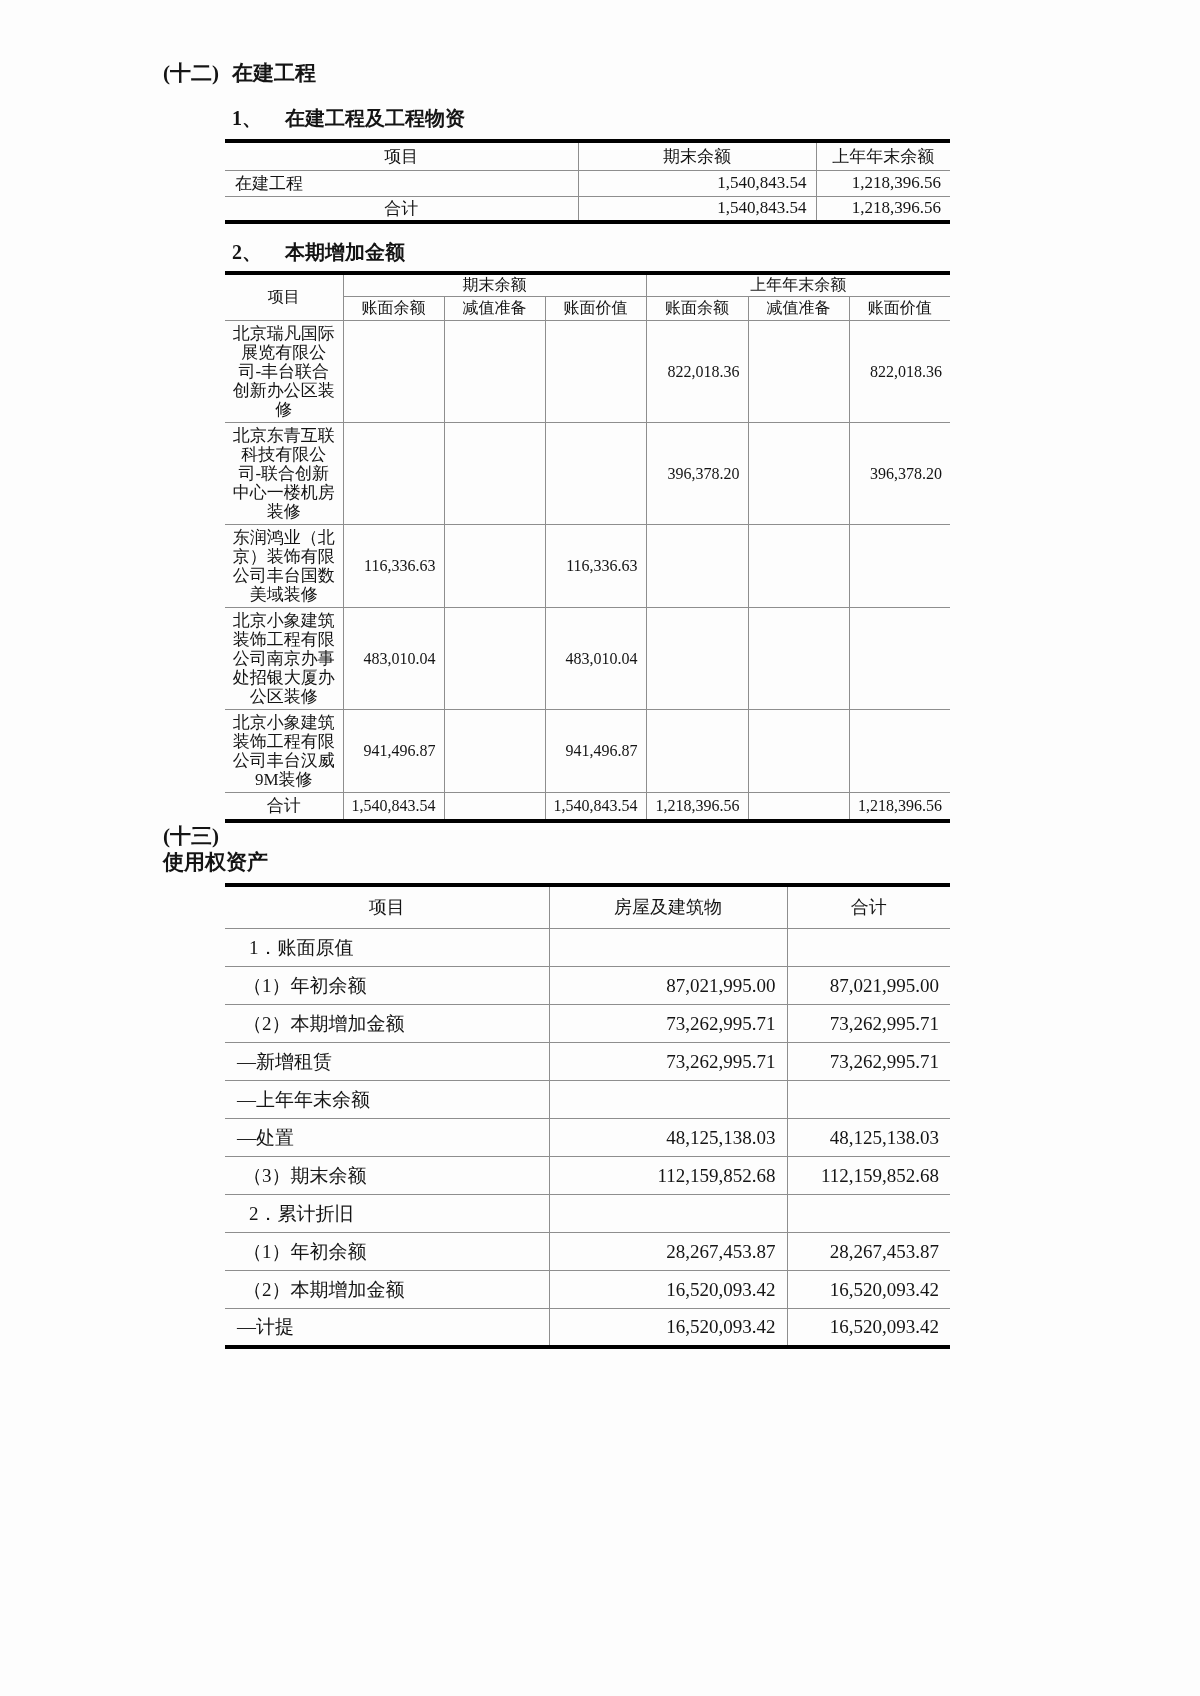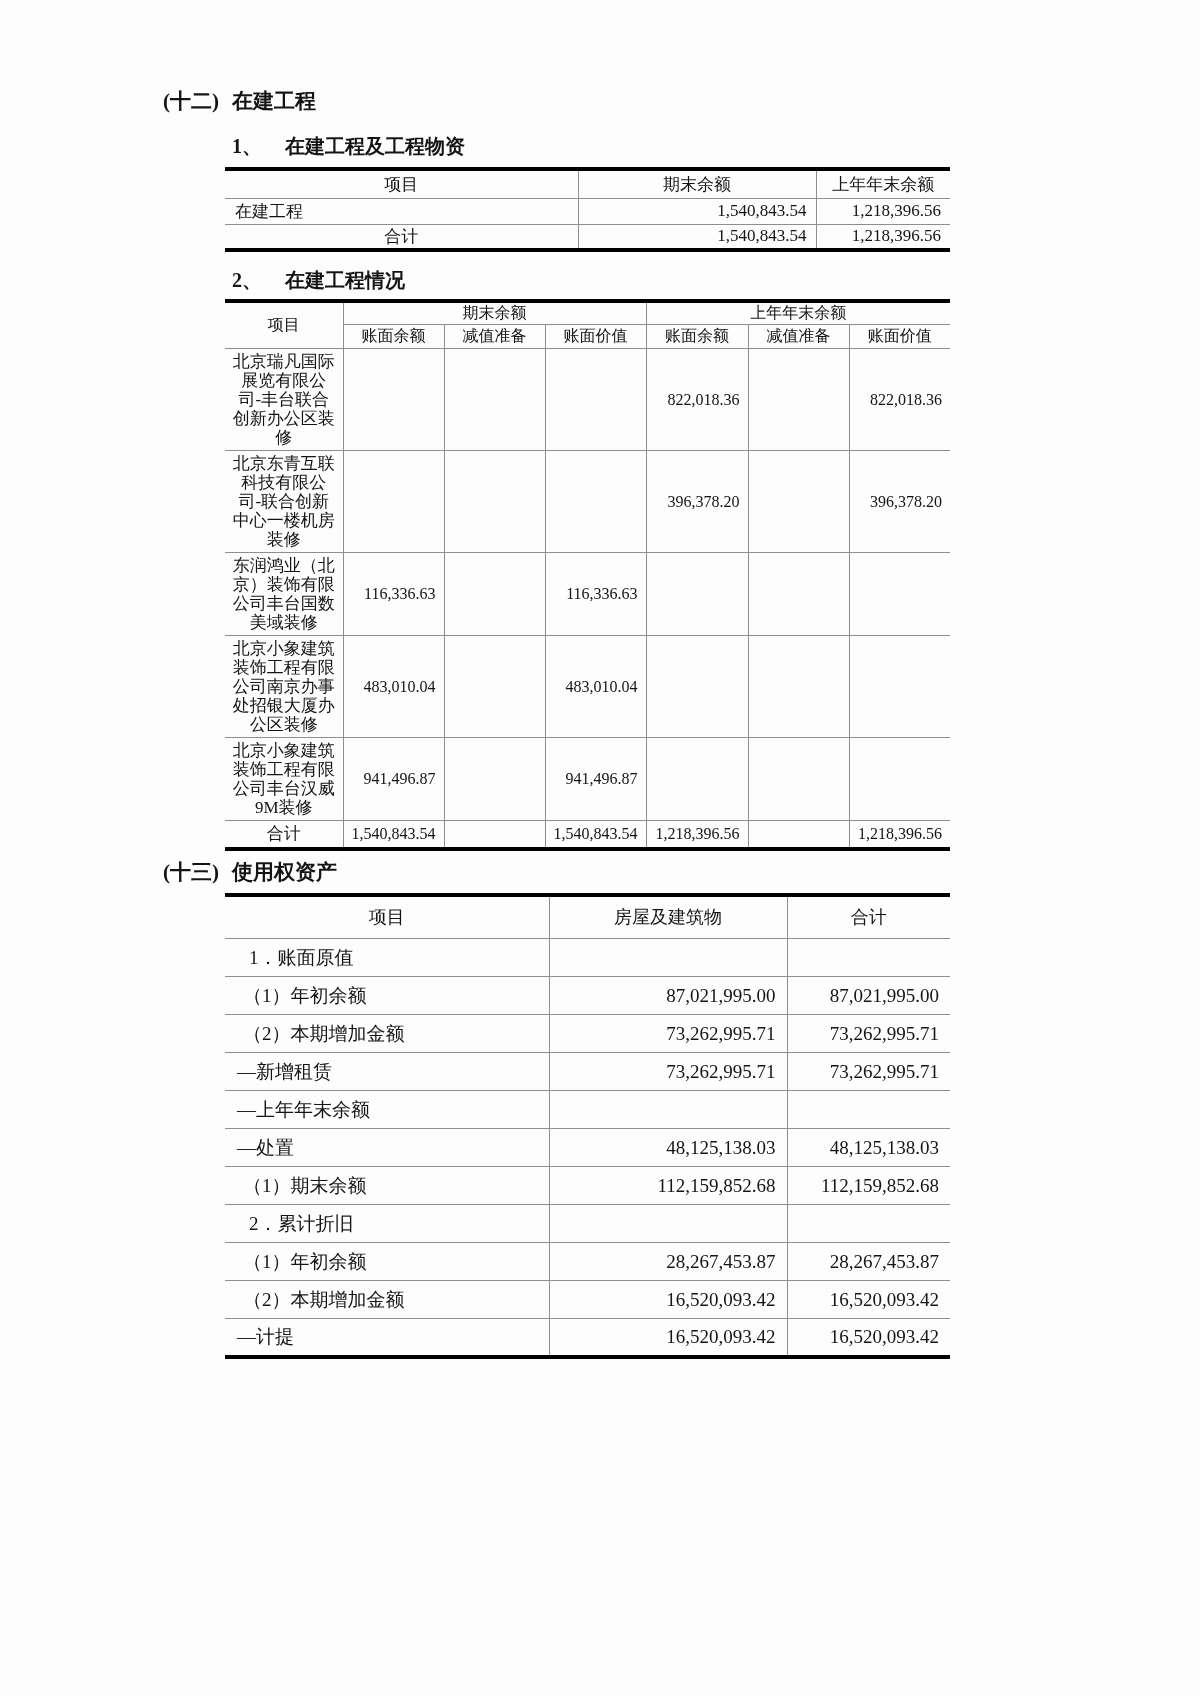--- a/index.html
+++ b/index.html
@@ -7,24 +7,24 @@
   body {
     width: 1200px; height: 1696px; overflow: hidden;
     background: #fdfdfd; color: #141414;
     font-family: "Liberation Serif", "DejaVu Serif", serif;
   }
   
   .h-sec { display: flex; align-items: baseline; font-size: 21px; font-weight: bold; margin-left: 163px; line-height: 26px; }
   .h-sec .lab { width: 69px; flex: none; }
   .h-sub { display: flex; align-items: baseline; font-size: 20px; font-weight: bold; margin-left: 232px; line-height: 25px; }
   .h-sub .num { width: 53px; flex: none; }
-  #h12 { margin-top: 88px; }
+  #h12 { margin-top: 60px; }
   #h12-1 { margin-top: 20px; }
   #h12-2 { margin-top: 16px; }
-  #h13 { margin-top: 8px; }
+  #h13 { margin-top: 0; flex-direction: column; }
   
   table { border-collapse: collapse; table-layout: fixed; margin-left: 225px; width: 725px;
           border-top: 4px solid #000; border-bottom: 4px solid #000; }
   th, td { border: 1px solid #8e8e8e; font-weight: normal; padding: 0; overflow: hidden; }
   tr > :first-child { border-left: none; }
   tr > :last-child { border-right: none; font-family: Liberation Serif, serif; }
   .ctr { text-align: center; }
   
   #t1 { margin-top: 8px; }
   .t1 th { height: 29px; font-size: 17px; }
@@ -83,21 +83,21 @@
   <tr>
     <td class="ctr">合计</td>
     <td class="num">1,540,843.54</td>
     <td class="num">1,218,396.56</td>
   </tr>
 </tbody>
   </table>
 
 <div class="h-sub" id="h12-2">
   <span class="num">2、</span>
-  <span>在建工程情况</span>
+  <span>本期增加金额</span>
 </div>
 
 <table class="t2" id="t2">
   <colgroup>
     <col style="width:118px">
       <col style="width:101px">
       <col style="width:101px">
       <col style="width:101px">
     <col style="width:102px">
       <col style="width:101px">
@@ -215,21 +215,21 @@
     <td class="lbl ind-dash">—上年年末余额</td>
     <td class="num"></td>
     <td class="num"></td>
   </tr>
   <tr>
     <td class="lbl ind-dash">—处置</td>
     <td class="num">48,125,138.03</td>
     <td class="num">48,125,138.03</td>
   </tr>
   <tr>
-    <td class="lbl ind-par">（1）期末余额</td>
+    <td class="lbl ind-par">（3）期末余额</td>
     <td class="num">112,159,852.68</td>
     <td class="num">112,159,852.68</td>
   </tr>
   <tr>
     <td class="lbl ind-num">2．累计折旧</td>
     <td class="num"></td>
     <td class="num"></td>
   </tr>
   <tr>
     <td class="lbl ind-par">（1）年初余额</td>

